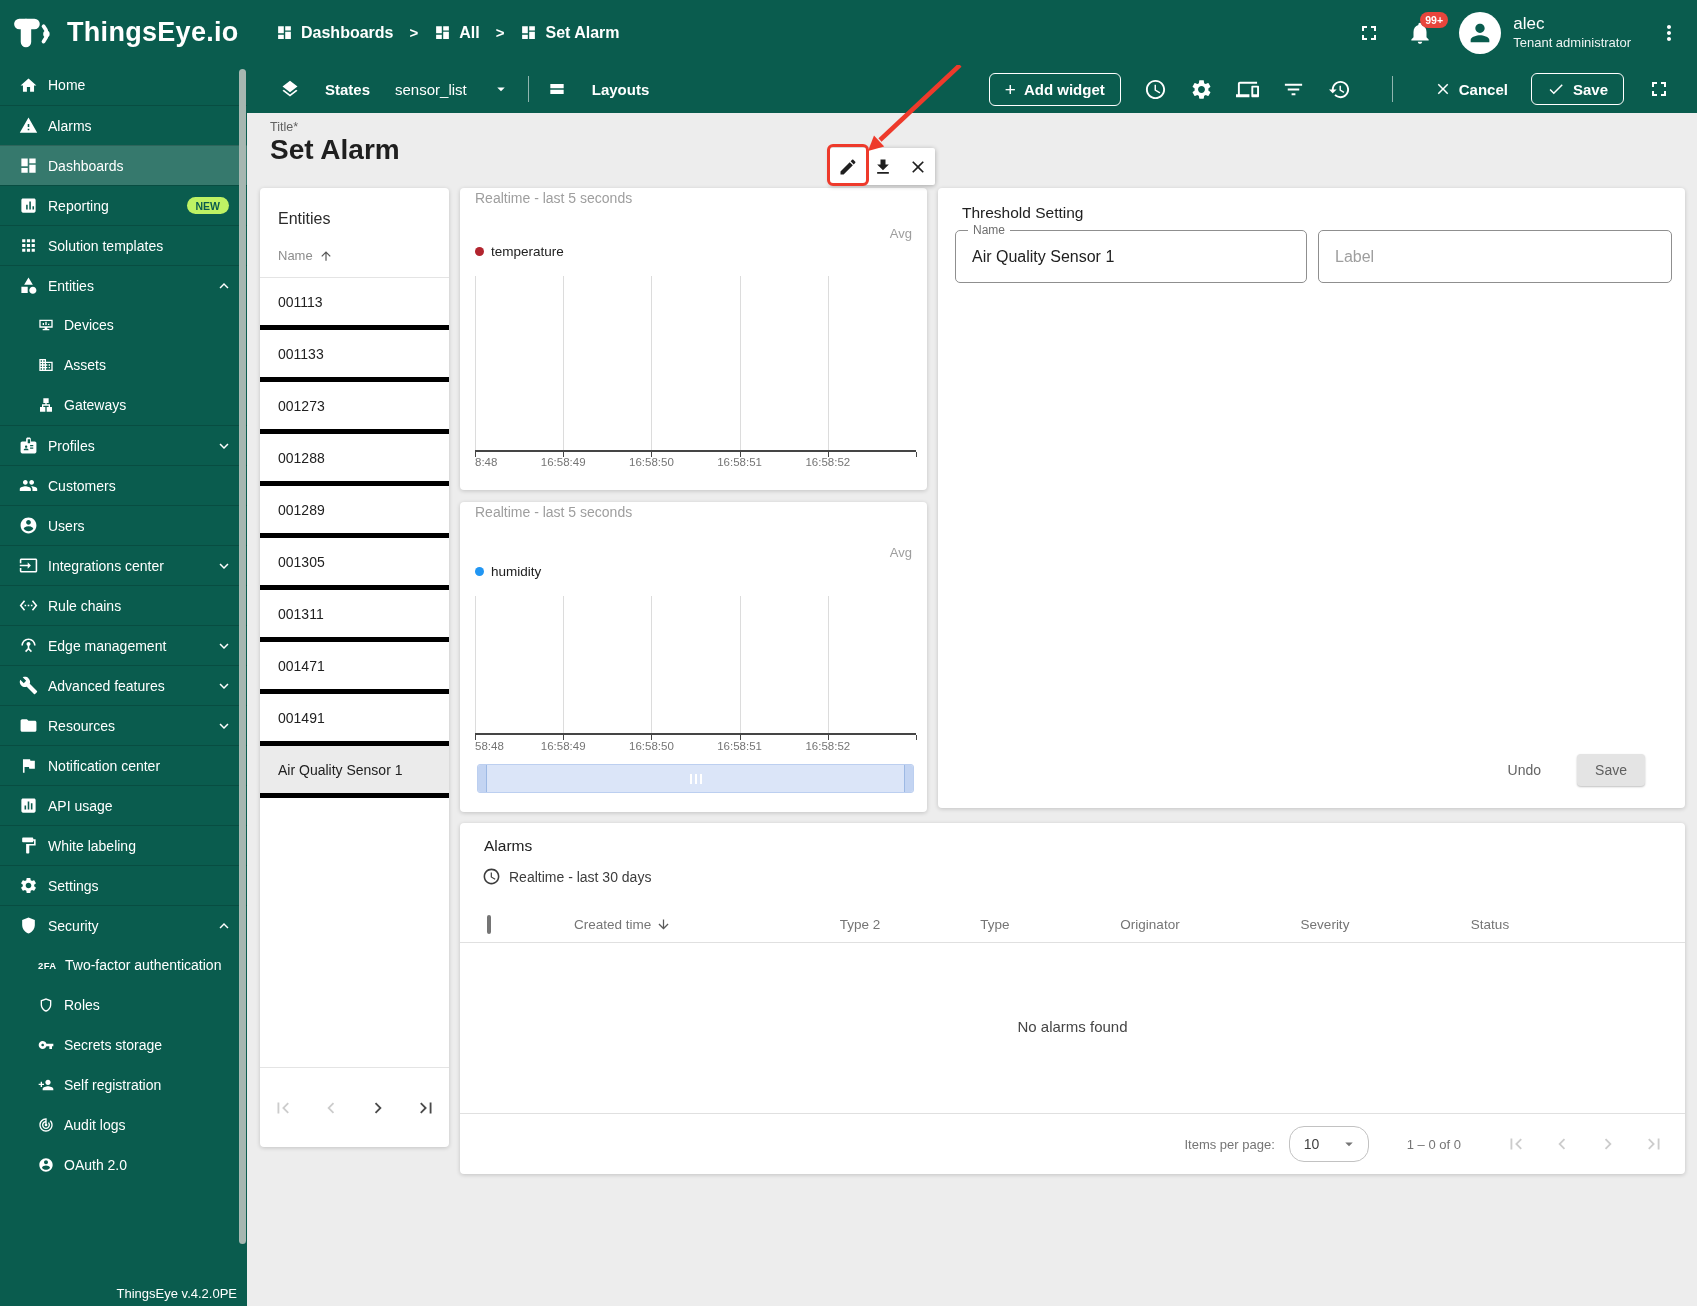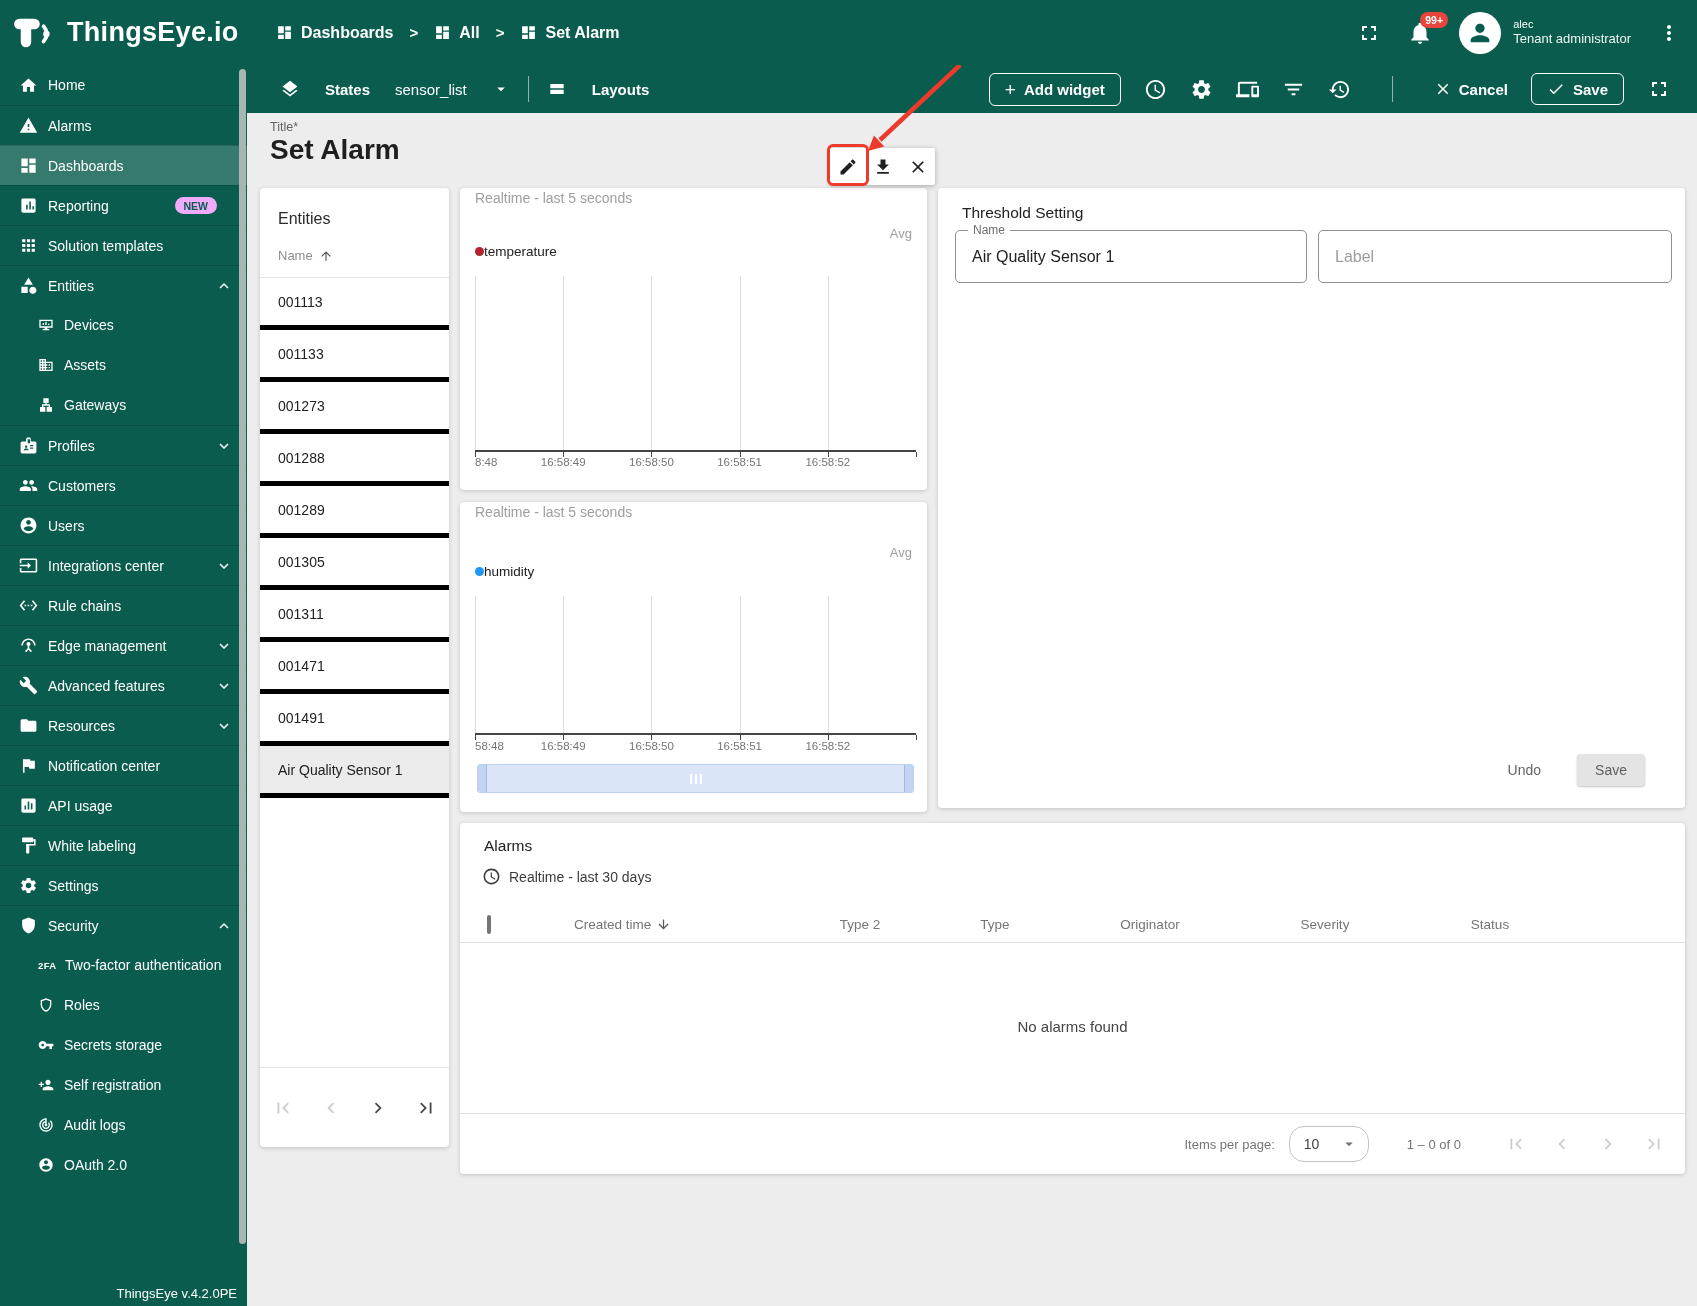--- a/index.html
+++ b/index.html
@@ -19,34 +19,34 @@
   .crumb{display:flex;align-items:center;gap:8px;cursor:pointer}
   .crumb-sep{font-size:15px;margin:0 3px}
   .appbar-right{margin-left:auto;display:flex;align-items:center;gap:26px;padding-right:16px}
   .iconbtn{cursor:pointer;display:flex;align-items:center}
   .bell-wrap{position:relative;cursor:pointer}
   .badge{position:absolute;top:-8px;left:13px;background:var(--badge-red);color:#fff;
          font-size:10.5px;font-weight:700;padding:2px 5px;border-radius:9px;line-height:1.2}
   .avatar{width:42px;height:42px;border-radius:50%;background:#fff;display:flex;align-items:center;
           justify-content:center;color:var(--teal);cursor:pointer}
   .user-block{line-height:1.3;margin-left:-14px;cursor:pointer}
-  .user-name{font-size:11px}
+  .user-name{font-size:17px}
   .user-role{font-size:13px;opacity:.93}
 
   
   .shell{display:flex;height:1241px}
   .sidebar{width:247px;background:var(--teal);position:relative;flex-shrink:0;z-index:20}
   .sb-item{height:40px;display:flex;align-items:center;padding:0 8px 0 19px;color:#fff;cursor:pointer}
   .sb-item.divided{border-top:1px solid rgba(0,0,0,.16)}
   .sb-item.active{background:rgba(255,255,255,.18)}
   .sb-item.child{padding-left:38px}
   .sb-lbl{margin-left:10px;font-size:14px;font-weight:500;white-space:nowrap;overflow:hidden;
           text-overflow:ellipsis;flex:1}
-  .sb-badge{background:#f0abfc;color:var(--teal);font-size:10.5px;font-weight:700;border-radius:9px;
-            padding:2.5px 9px;margin-right:22px}
+  .sb-badge{background:#bef264;color:var(--teal);font-size:10.5px;font-weight:700;border-radius:9px;
+            padding:2.5px 9px;margin-right:10px}
   .sb-chev{margin-right:6px;flex-shrink:0}
   .twofa-ic{font-size:9.5px;font-weight:700;letter-spacing:.4px;width:17px;text-align:center;flex-shrink:0}
   .sb-footer{position:absolute;bottom:5px;right:10px;font-size:13px;color:#fff}
   .sb-scroll{position:absolute;right:1px;top:4px;width:7px;height:1175px;background:#a6b7b1;
              border-radius:4px;cursor:pointer}
 
   .main{flex:1;position:relative}
   
   .toolbar2{height:48px;background:var(--teal);display:flex;align-items:center;color:#fff;
             padding:0 26px 0 33px}
@@ -80,21 +80,21 @@
            border-bottom:5px solid #000000;cursor:pointer}
   .ent-row.sel{background:#ebebeb}
   .ent-foot{position:absolute;left:0;right:0;top:879px;bottom:0;border-top:1px solid #e4e4e4;
             display:flex;align-items:center;justify-content:space-between;padding:0 12px}
   .pg-ic{cursor:pointer;color:#4a4a4a;display:flex}
   .pg-ic.dis{color:#cccccc;cursor:default}
 
   
   .c-title{position:absolute;left:15px;top:2px;font-size:14px;color:#9e9e9e}
   .c-agg{position:absolute;right:15px;font-size:13px;color:#9e9e9e}
-  .c-legend{position:absolute;left:15px;display:flex;align-items:center;font-size:13.5px;
+  .c-legend{position:absolute;left:15px;display:flex;align-items:center;gap:7px;font-size:13.5px;
             color:#212121;cursor:pointer}
   .c-dot{width:9px;height:9px;border-radius:50%}
   .c-plot{position:absolute;left:15px;right:11px}
   .c-grid{position:absolute;top:0;bottom:0;width:1px;background:#dcdcdc}
   .c-axis{position:absolute;left:0;right:0;bottom:0;height:2px;background:#454545}
   .c-tick{position:absolute;top:100%;width:1px;height:5px;background:#454545}
   .c-xlabels{position:absolute;left:15px;right:11px;height:14px;font-size:11.5px;color:#757575}
   .c-xl{position:absolute;white-space:nowrap}
   .range-bar{position:absolute;left:17px;right:13px;top:262px;height:29px;background:#dbe5f8;
              border:1px solid #bccff0;border-radius:3px;cursor:pointer}

